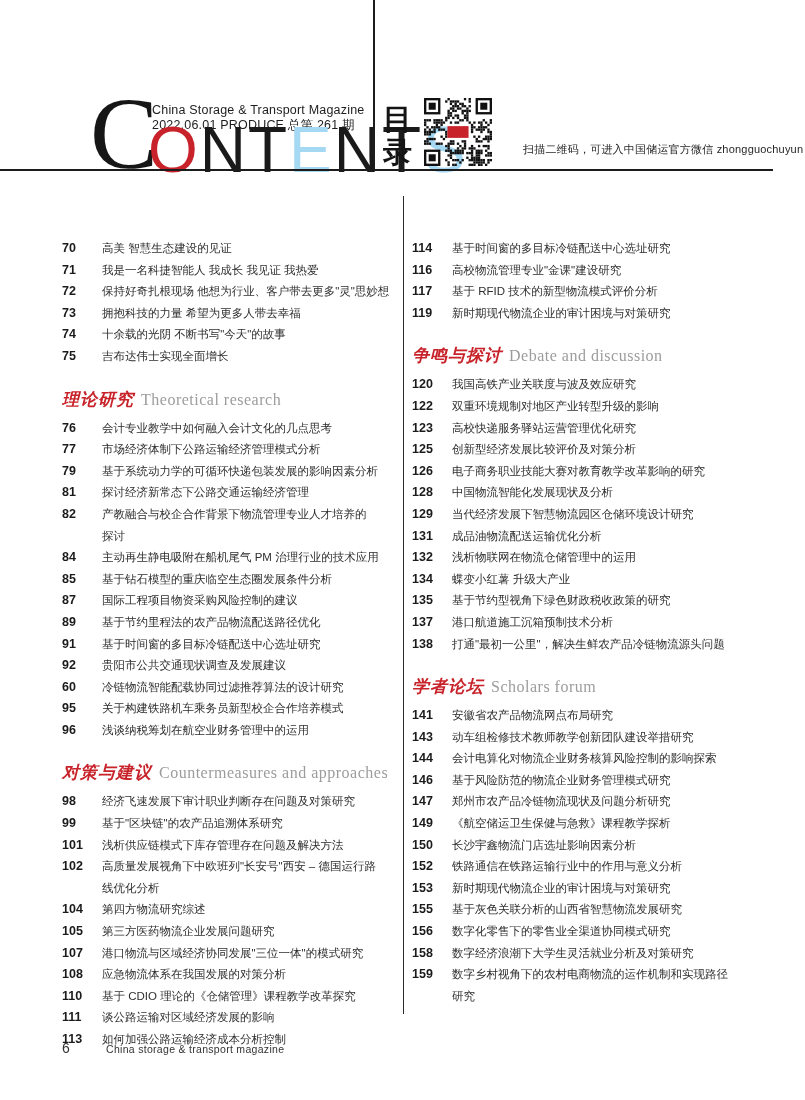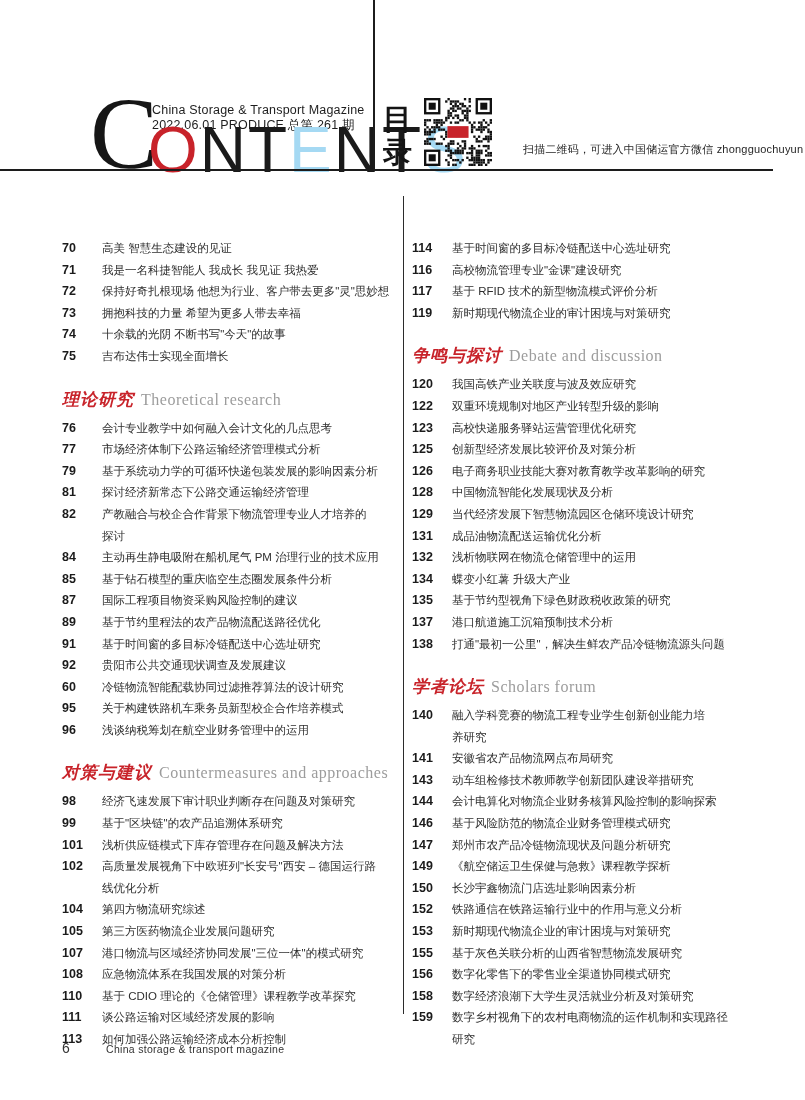--- a/index.html
+++ b/index.html
@@ -532,25 +532,20 @@
       <div class="toc-row">
         <span class="pg">137</span>
         <span class="ttl">港口航道施工沉箱预制技术分析</span>
       </div>
       <div class="toc-row">
         <span class="pg">138</span>
         <span class="ttl">打通"最初一公里"，解决生鲜农产品冷链物流源头问题</span>
       </div>
       <div class="sec-head"><span class="sec-zh">学者论坛</span><span class="sec-en">Scholars forum</span></div>
       <div class="toc-row">
-        <span class="pg">140</span>
-        <span class="ttl">融入学科竞赛的物流工程专业学生创新创业能力培
-养研究</span>
-      </div>
-      <div class="toc-row">
         <span class="pg">141</span>
         <span class="ttl">安徽省农产品物流网点布局研究</span>
       </div>
       <div class="toc-row">
         <span class="pg">143</span>
         <span class="ttl">动车组检修技术教师教学创新团队建设举措研究</span>
       </div>
       <div class="toc-row">
         <span class="pg">144</span>
         <span class="ttl">会计电算化对物流企业财务核算风险控制的影响探索</span>

